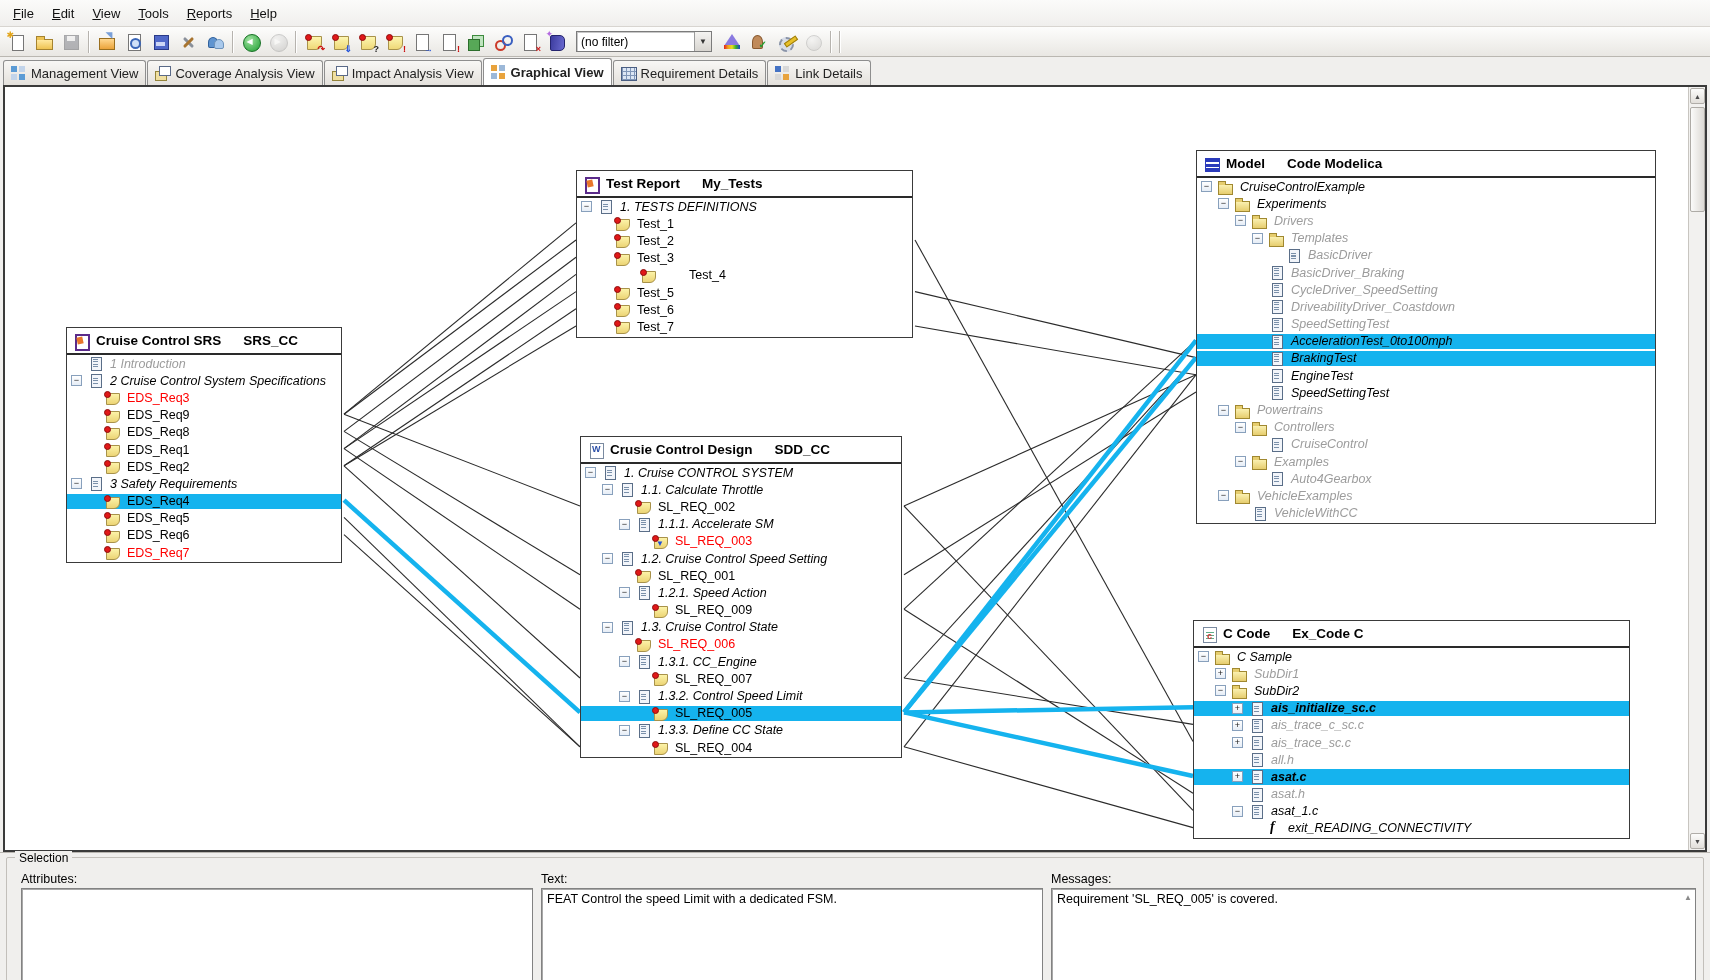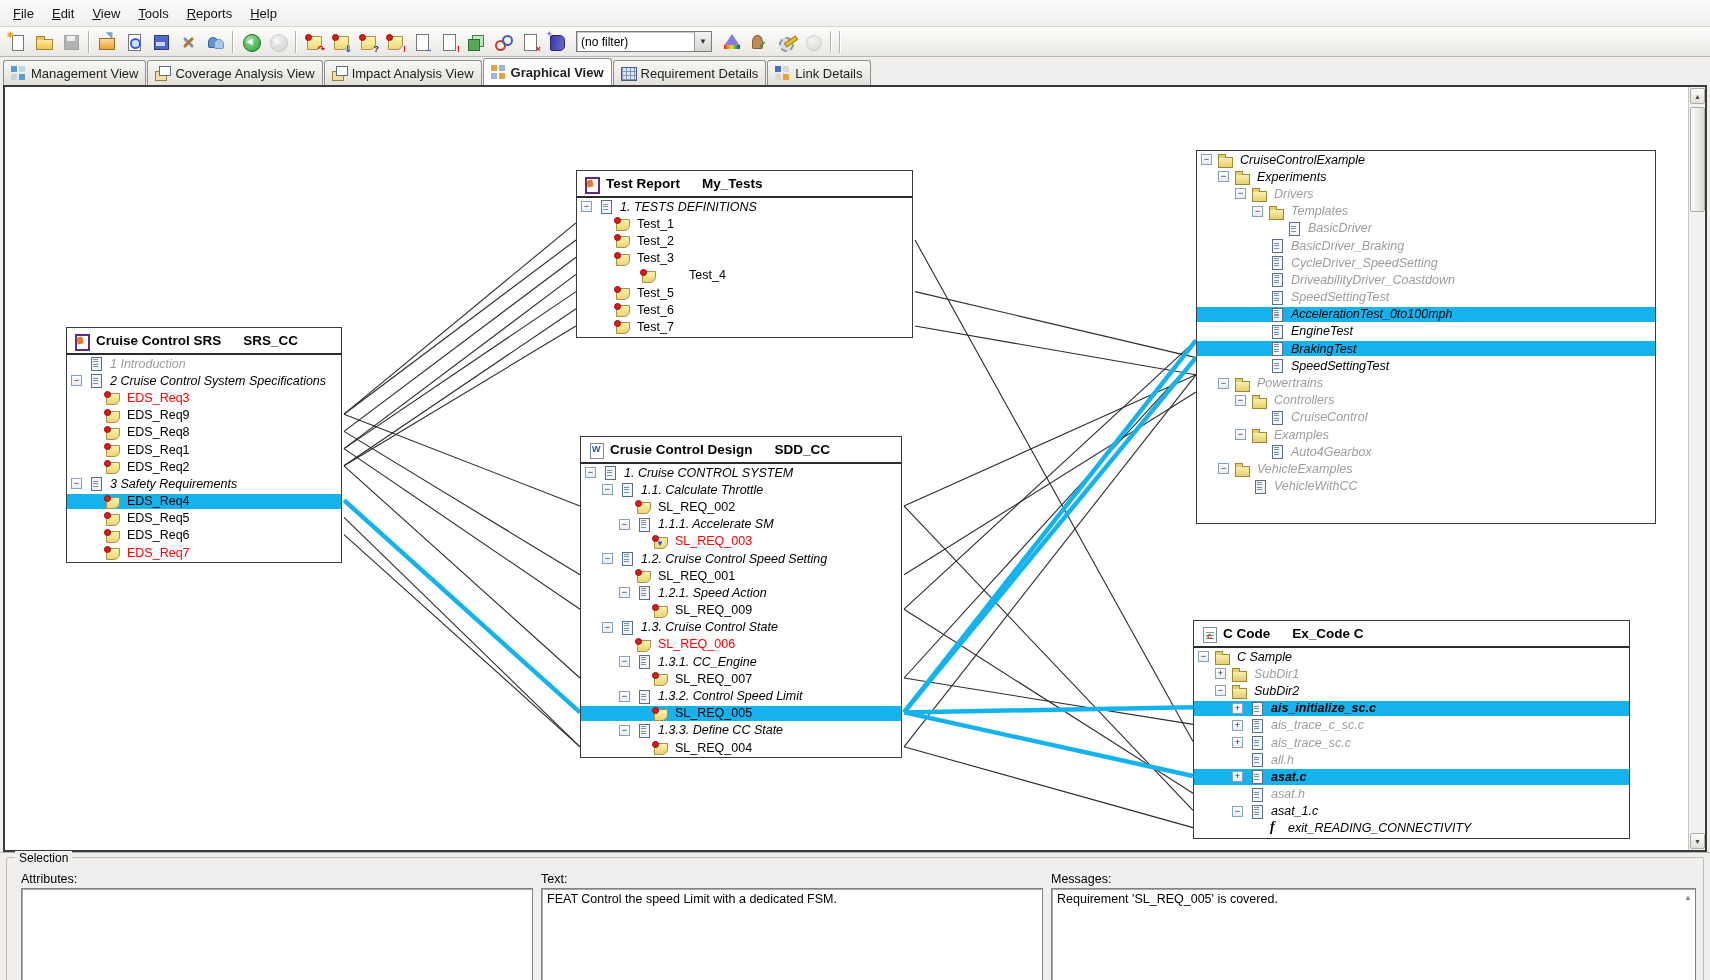--- a/index.html
+++ b/index.html
@@ -506,20 +506,25 @@
           <span class="tl it">1.3.3. Define CC State</span>
         </div>
         <div class="trow" style="padding-left: 55px;">
           <span class="expsp"></span>
           <span class="tic tic-req"></span>
           <span class="tl">SL_REQ_004</span>
         </div>
       </div>
     </div>
     <div class="panel" style="left: 1191px; top: 63px; width: 460px; height: 374px;">
+      <div class="phead">
+        <span class="hic hic-model"></span>
+        <span>Model</span>
+        <span class="doc">Code Modelica</span>
+      </div>
       <div class="rows">
         <div class="trow" style="padding-left: 4px;">
           <span class="exp">−</span>
           <span class="tic tic-folder"></span>
           <span class="tl it">CruiseControlExample</span>
         </div>
         <div class="trow" style="padding-left: 21px;">
           <span class="exp">−</span>
           <span class="tic tic-folder"></span>
           <span class="tl it">Experiments</span>
@@ -557,29 +562,29 @@
         <div class="trow" style="padding-left: 55px;">
           <span class="expsp"></span>
           <span class="tic tic-doc"></span>
           <span class="tl it c-g">SpeedSettingTest</span>
         </div>
         <div class="trow hl" style="padding-left: 55px;">
           <span class="expsp"></span>
           <span class="tic tic-doc"></span>
           <span class="tl it">AccelerationTest_0to100mph</span>
         </div>
+        <div class="trow hl" style="padding-left: 55px;">
+          <span class="expsp"></span>
+          <span class="tic tic-doc"></span>
+          <span class="tl it">BrakingTest</span>
+        </div>
         <div class="trow" style="padding-left: 55px;">
           <span class="expsp"></span>
           <span class="tic tic-doc"></span>
           <span class="tl it">EngineTest</span>
-        </div>
-        <div class="trow hl" style="padding-left: 55px;">
-          <span class="expsp"></span>
-          <span class="tic tic-doc"></span>
-          <span class="tl it">BrakingTest</span>
         </div>
         <div class="trow" style="padding-left: 55px;">
           <span class="expsp"></span>
           <span class="tic tic-doc"></span>
           <span class="tl it">SpeedSettingTest</span>
         </div>
         <div class="trow" style="padding-left: 21px;">
           <span class="exp">−</span>
           <span class="tic tic-folder"></span>
           <span class="tl it c-g">Powertrains</span>

